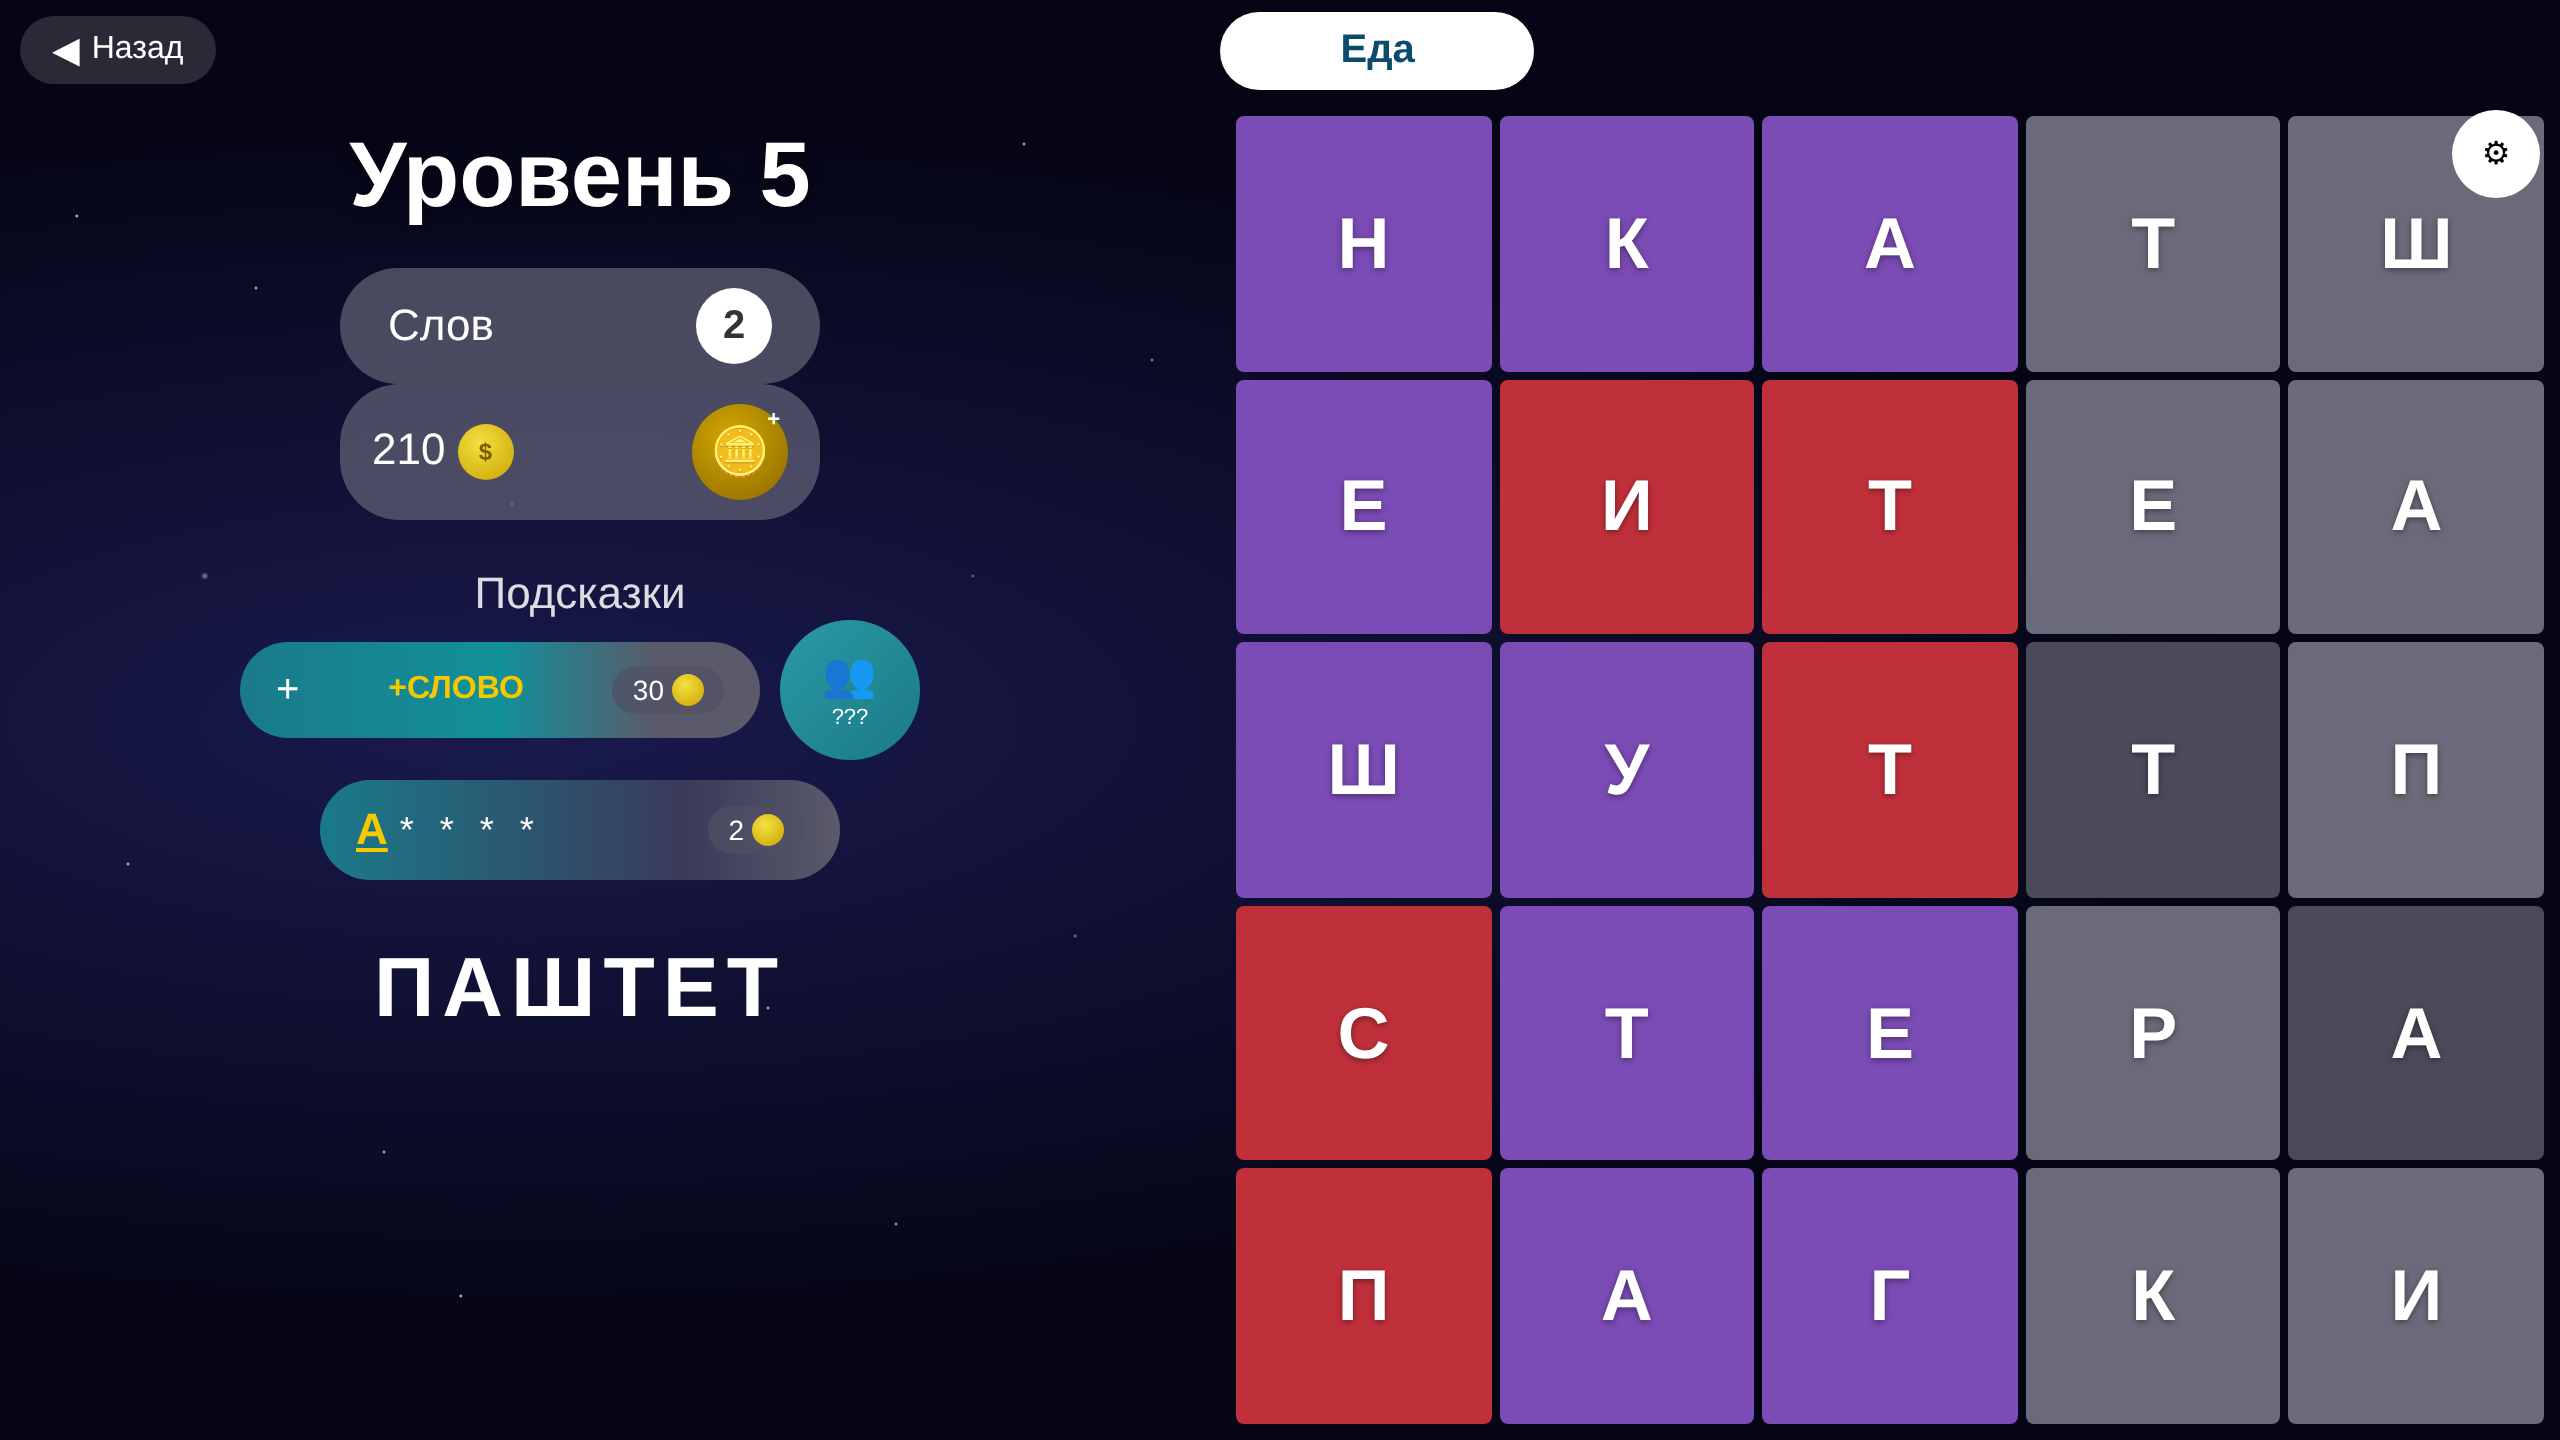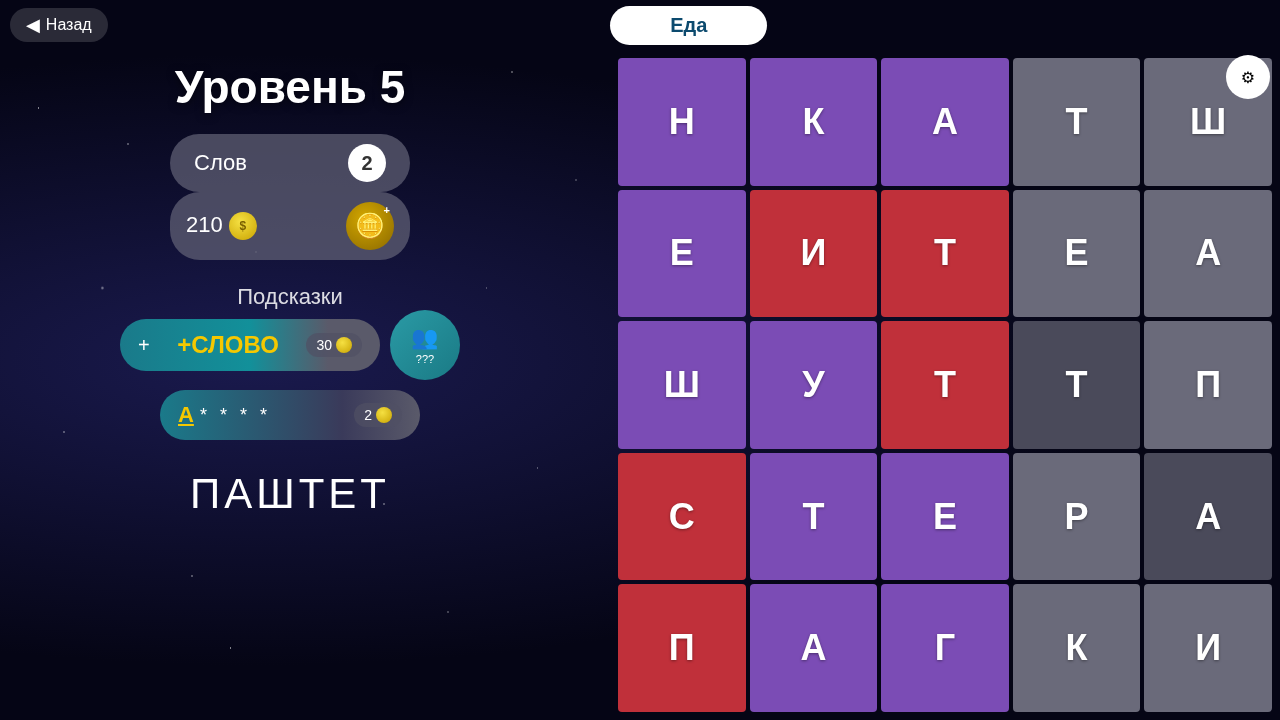--- a/index.html
+++ b/index.html
@@ -200,21 +200,21 @@
       padding: 12px 18px;
       display: flex;
       align-items: center;
       gap: 8px;
       border: none;
       cursor: pointer;
       width: 260px;
     }
     .hint-btn-word {
       color: #f5c800;
-      font-size: 24px;
+      font-size: 16px;
       font-weight: bold;
       flex: 1;
       text-align: center;
     }
     .hint-btn-word-prefix {
       color: white;
       font-size: 20px;
     }
     .hint-cost {
       background: rgba(80,80,100,0.7);
@@ -276,21 +276,21 @@
       cursor: pointer;
       color: white;
       font-size: 11px;
       text-align: center;
     }
     .friends-icon { font-size: 22px; margin-bottom: 2px; }
 
     .current-word {
       color: white;
       font-size: 42px;
-      font-weight: normal;
+      font-weight: bold;
       letter-spacing: 4px;
       margin-top: 20px;
       text-transform: uppercase;
     }
 
     
     .right-panel {
       position: absolute;
       right: 0;
       top: 50px;

